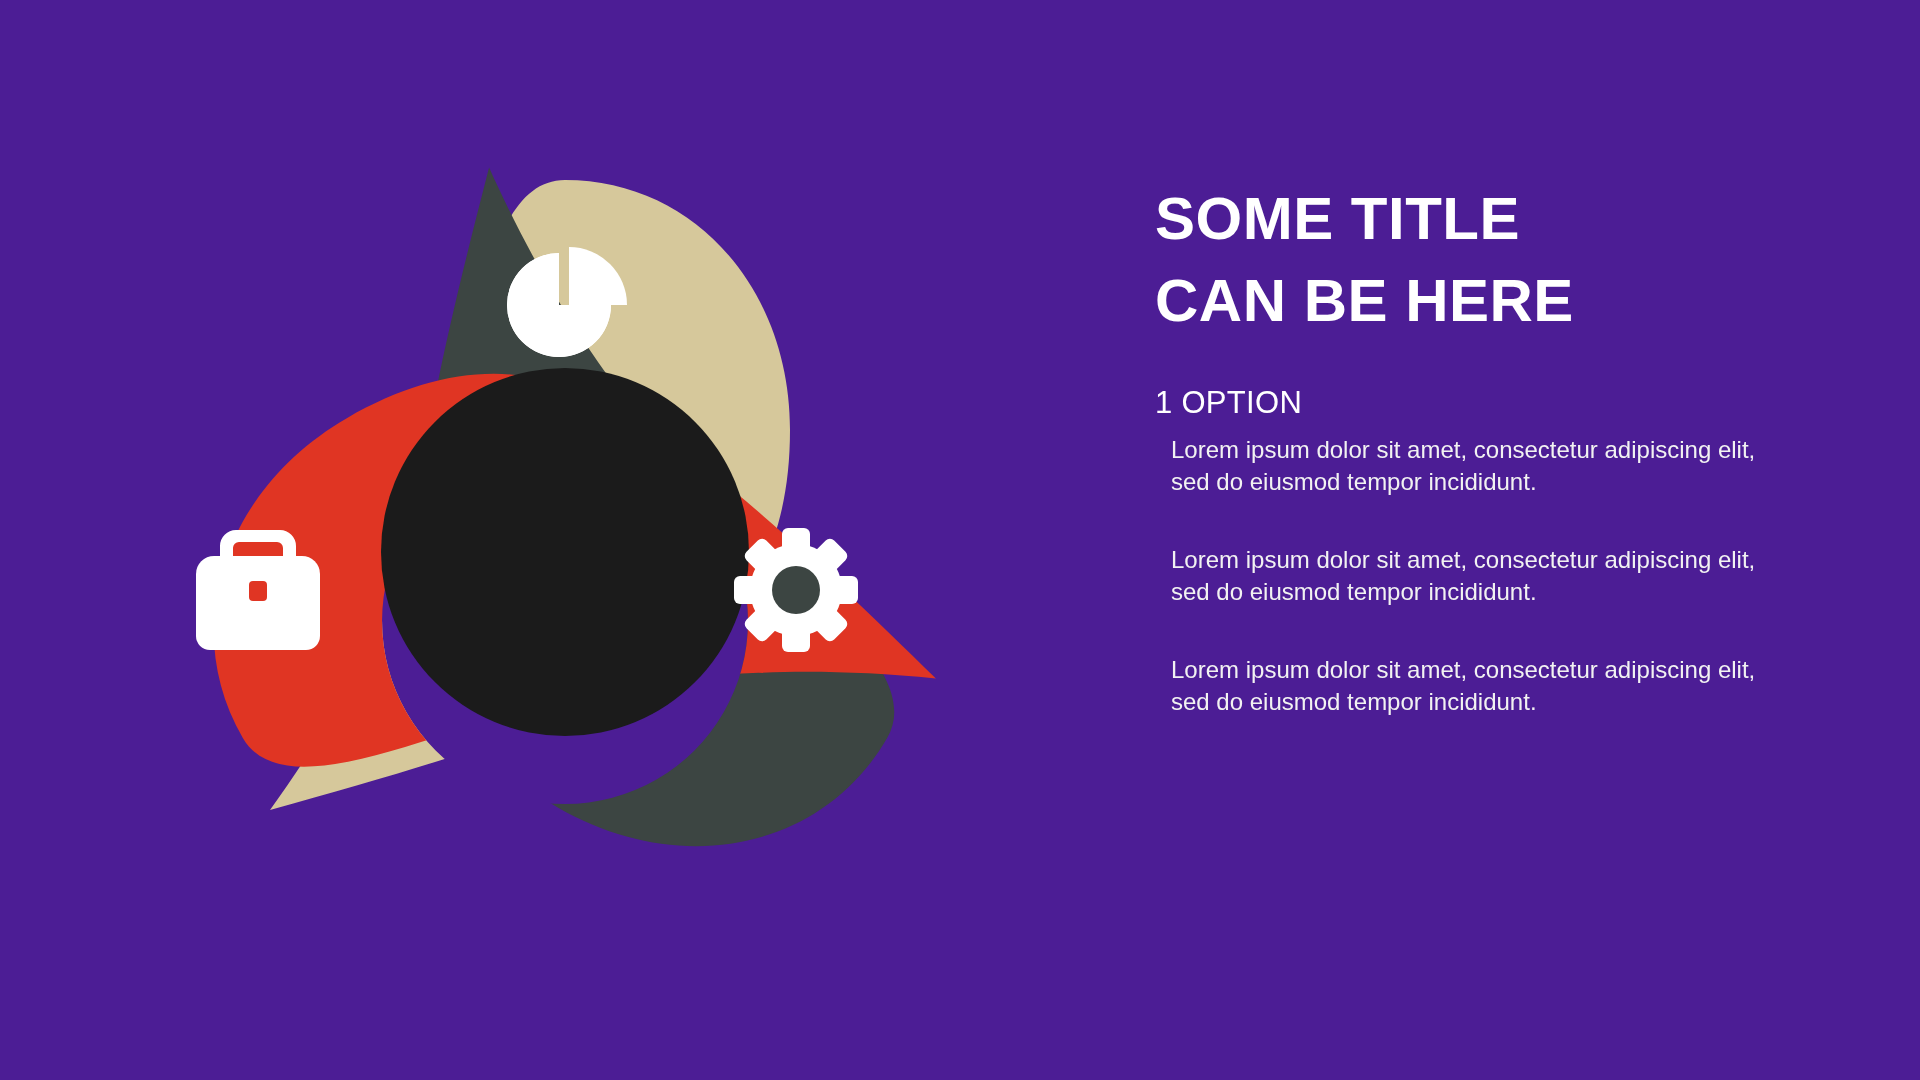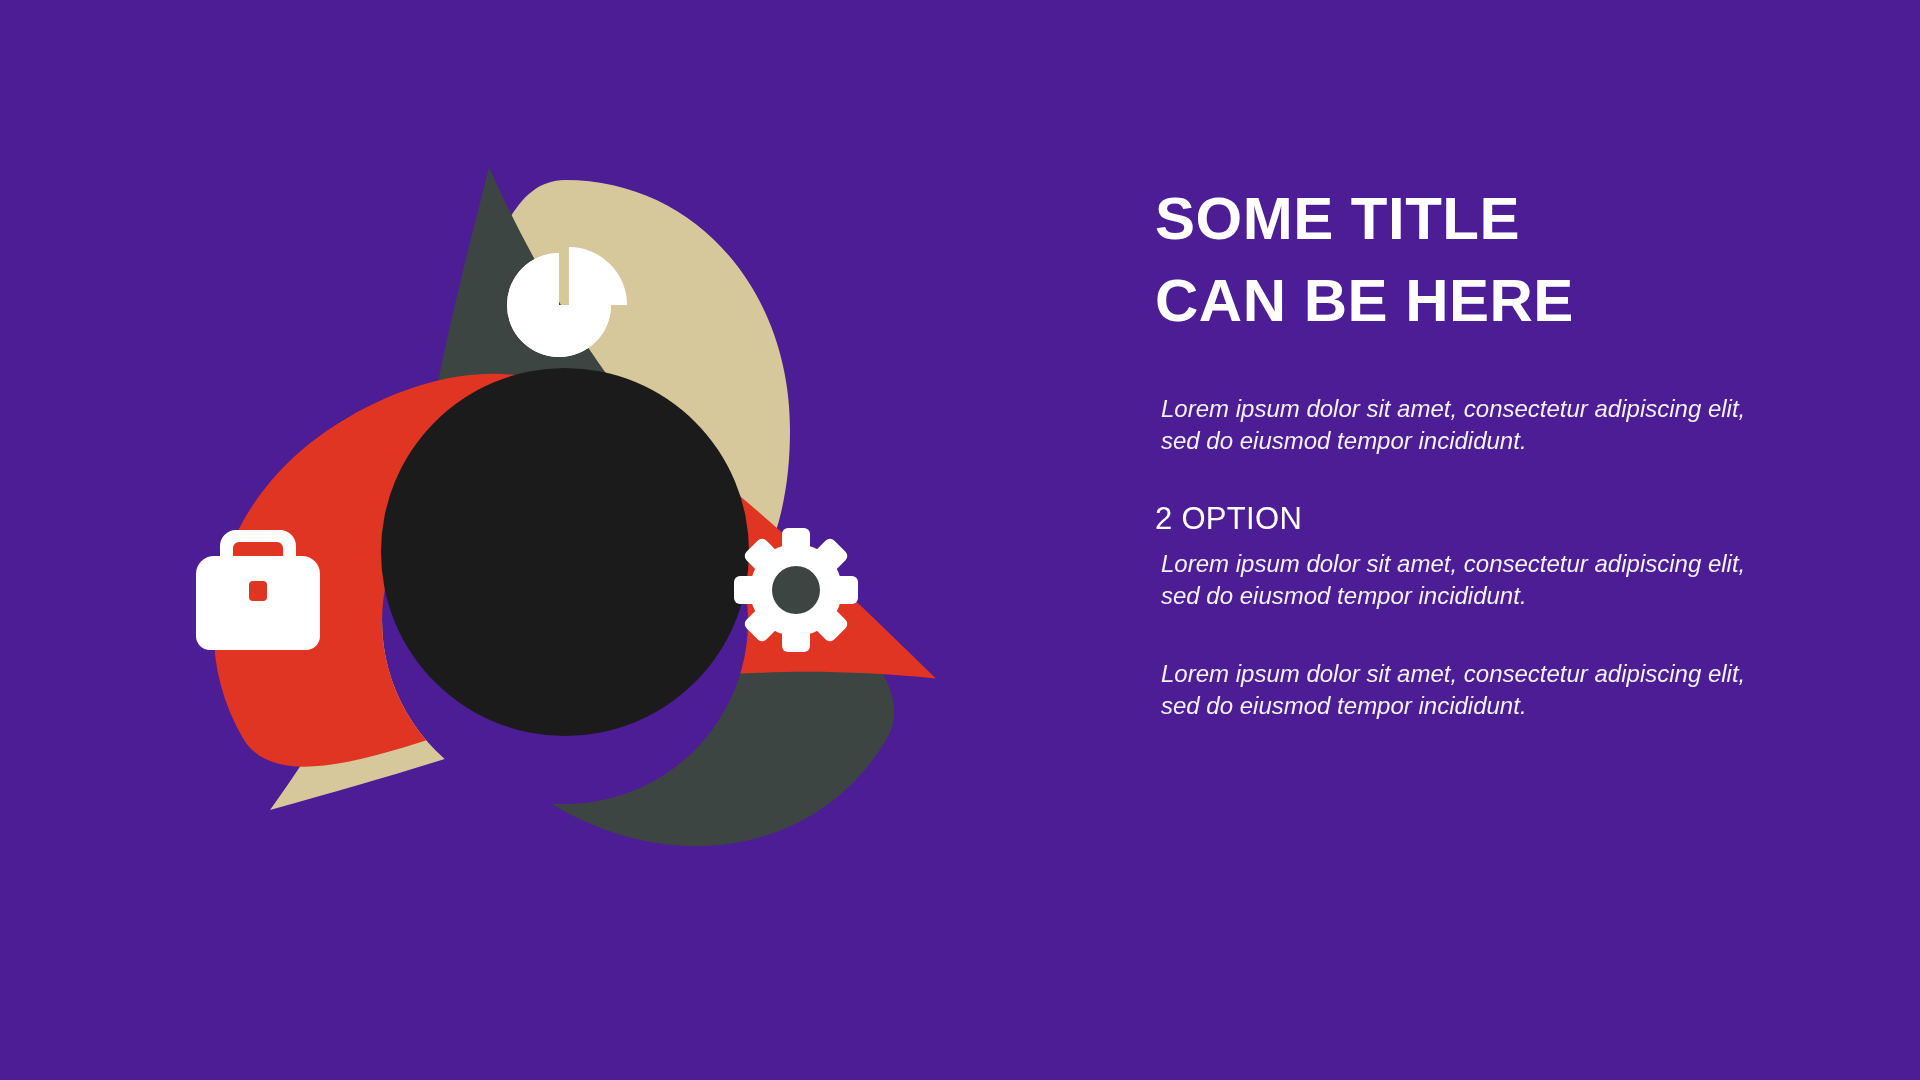--- a/index.html
+++ b/index.html
@@ -73,27 +73,26 @@
   .option-heading {
     margin: 0 0 14px 0;
     font-size: 31px;
     font-weight: normal;
     color: #ffffff;
     line-height: 1.0;
     letter-spacing: 0.3px;
     text-transform: uppercase;
   }
   .option-body {
-    margin: 6px;
+    margin: 16px;
     font-size: 24px;
     font-weight: normal;
     color: #f2f2f2;
     line-height: 1.33;
     width: 625px;
-    font-style: italic;
   }
 </style>
 </head>
 <body>
 
 <div id="slide">
 
   <div id="graphic-panel">
     <svg id="triskelion-svg" viewBox="0 0 830 830" xmlns="http://www.w3.org/2000/svg">
       <defs>
@@ -177,28 +176,28 @@
     </svg>
   </div>
 
   <div id="text-panel">
 
     <h1 id="page-title">Some title can be here</h1>
 
     <div id="options-list">
 
       <div class="option-block">
-        <p class="option-body">Lorem ipsum dolor sit amet, consectetur adipiscing elit, sed do eiusmod tempor incididunt.</p>
-      </div>
-
-      <div class="option-block">
-        <h2 class="option-heading">2 OPTION</h2>
+        <h2 class="option-heading">1 OPTION</h2>
         <p class="option-body">Lorem ipsum dolor sit amet, consectetur adipiscing elit, sed do eiusmod tempor incididunt.</p>
       </div>
 
       <div class="option-block">
         <p class="option-body">Lorem ipsum dolor sit amet, consectetur adipiscing elit, sed do eiusmod tempor incididunt.</p>
       </div>
 
+      <div class="option-block">
+        <p class="option-body">Lorem ipsum dolor sit amet, consectetur adipiscing elit, sed do eiusmod tempor incididunt.</p>
+      </div>
+
     </div>
   </div>
 
 </div>
 
 </body></html>

